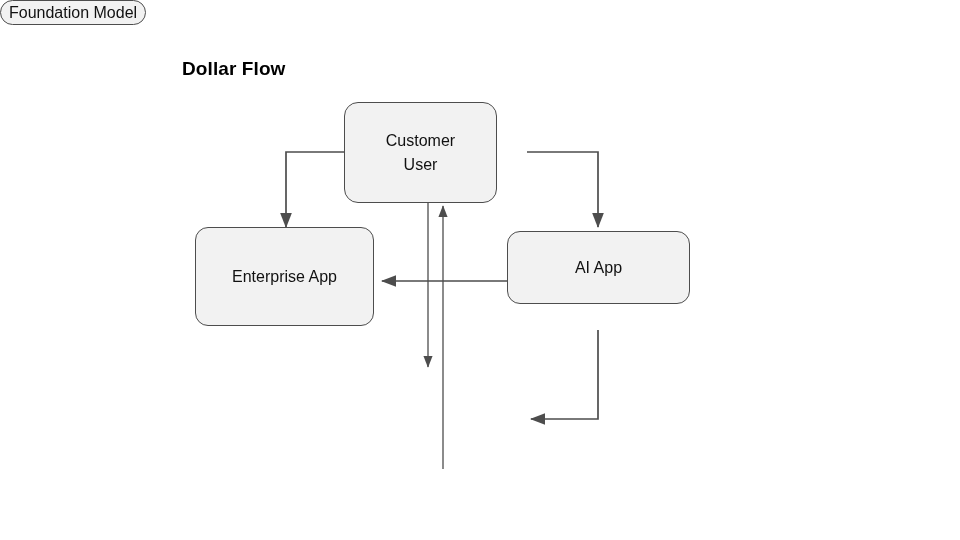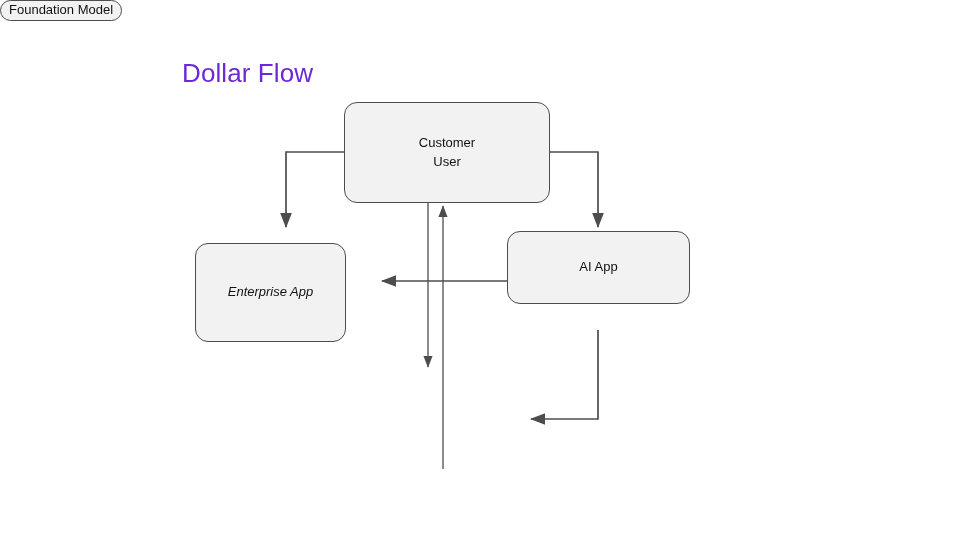--- a/index.html
+++ b/index.html
@@ -16,47 +16,48 @@
   #canvas {
     position: relative;
     width: 960px;
     height: 540px;
     background: #ffffff;
   }
   #diagram-title {
     position: absolute;
     left: 182px;
     top: 58px;
-    font-size: 26px;
-    color: #6d28d9;
+    font-size: 19px;
+    color: #000000;
     letter-spacing: 0.1px;
     white-space: nowrap;
+    font-weight: bold;
   }
   .node {
     position: absolute;
     box-sizing: border-box;
     background: #f2f2f2;
     border: 1.4px solid #4d4d4d;
     border-radius: 13px;
     display: flex;
     align-items: center;
     justify-content: center;
     text-align: center;
-    font-size: 13px;
+    font-size: 16px;
     line-height: 1.45;
     color: #111111;
     z-index: 2;
   }
   .node-label {
     display: block;
     white-space: pre-line;
     padding: 0 8px;
   }
-  #node-customer-user { left: 344px; top: 102px;  width: 206px; height: 101px; }
-  #node-enterprise-app{ left: 195px; top: 243px;  width: 151px; height:  99px; font-style: italic; }
+  #node-customer-user { left: 344px; top: 102px;  width: 153px; height: 101px; border-radius: 14px; }
+  #node-enterprise-app{ left: 195px; top: 227px;  width: 179px; height:  99px; }
   #node-ai-app        { left: 507px; top: 231px;  width: 183px; height:  73px; }
 
   #edges {
     position: absolute;
     left: 0;
     top: 0;
     width: 960px;
     height: 540px;
     z-index: 1;
   }

